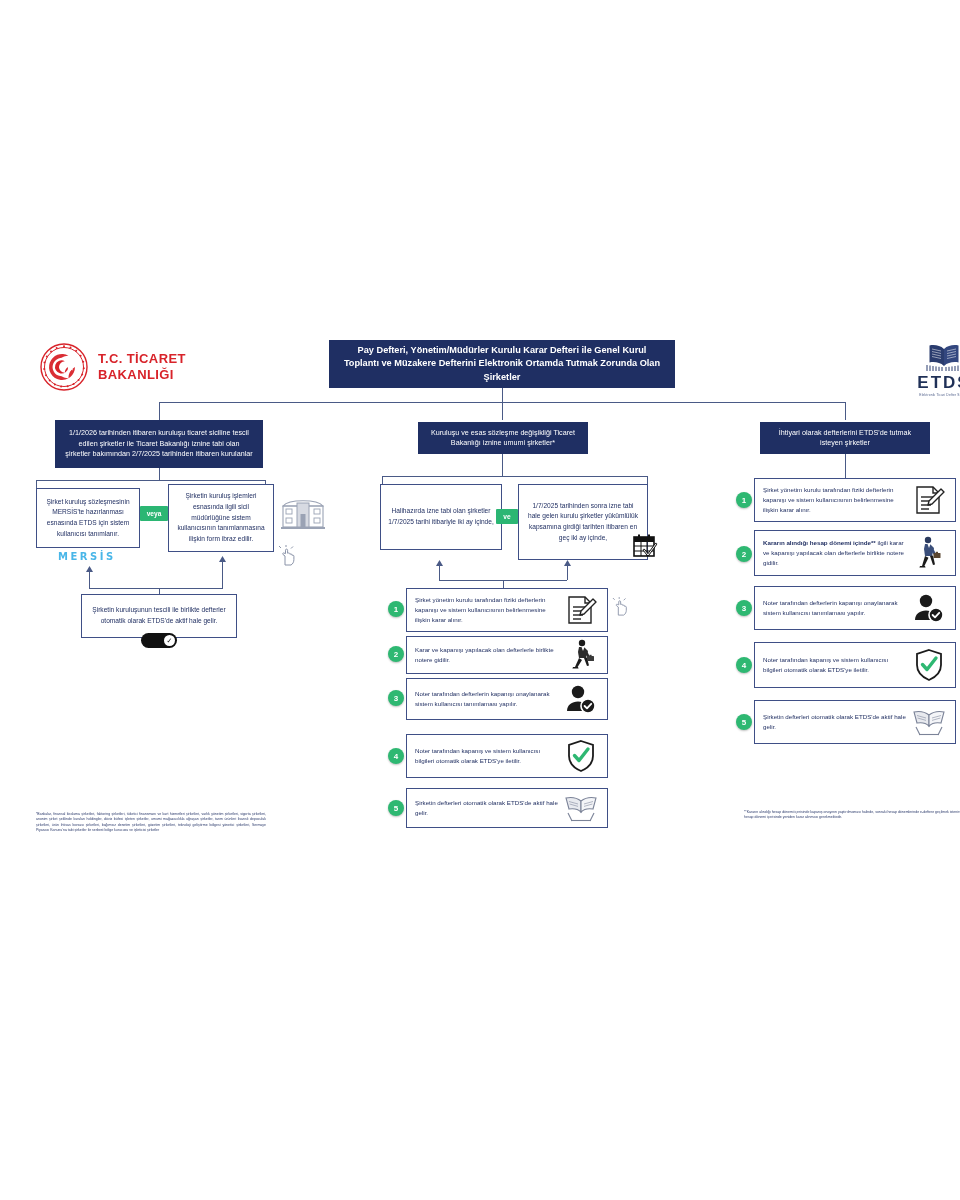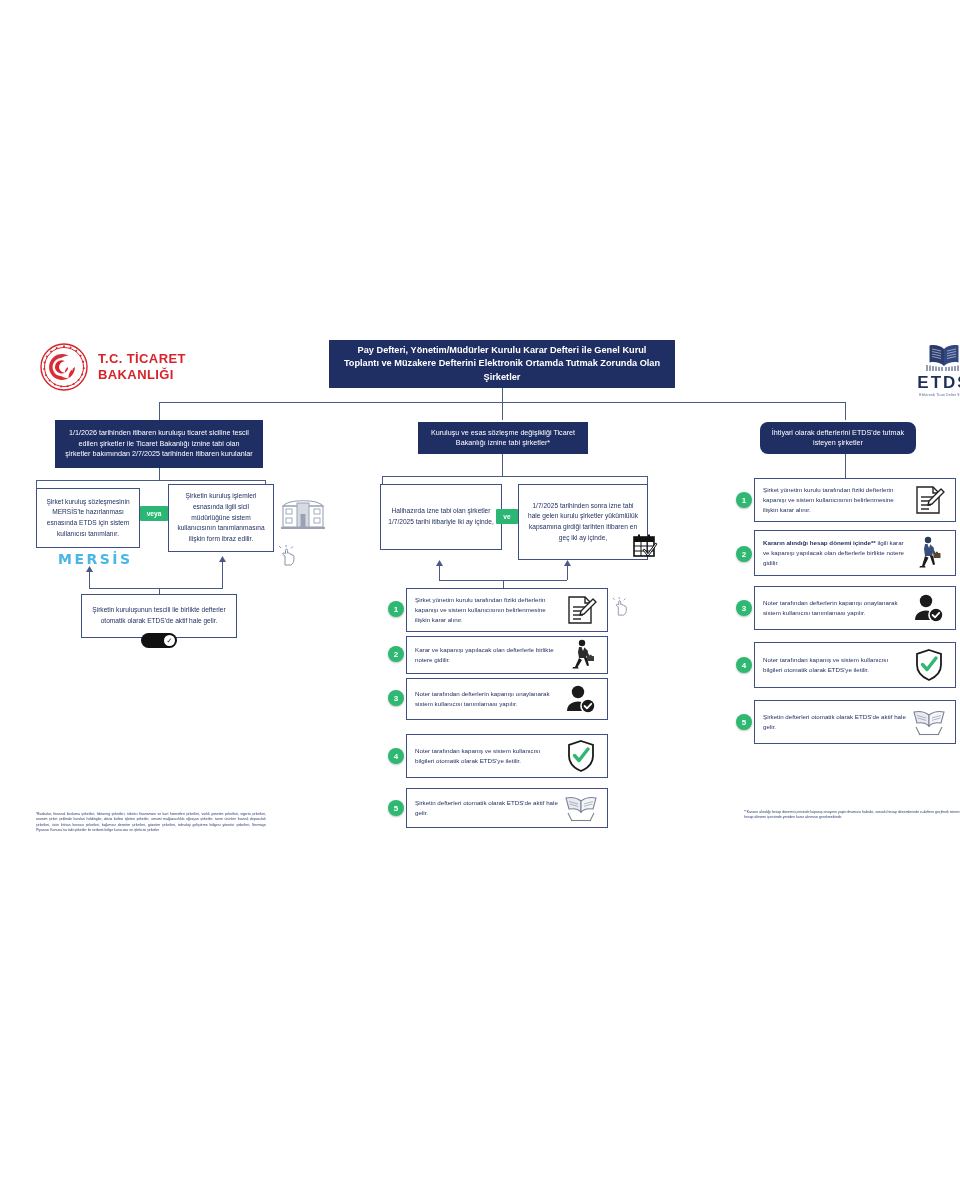--- a/index.html
+++ b/index.html
@@ -60,21 +60,21 @@
   .lnv{width:1px;}
 
   
   .foot{
     font-size:3.5px;line-height:1.55;color:#2b3a6b;text-align:justify;
   }
   .foot.r{text-align:left;}
 
   
   .mersis{
-    font-size:14px;font-weight:bold;letter-spacing:2.5px;color:#49b6e8;
+    font-size:10px;font-weight:bold;letter-spacing:2.5px;color:#49b6e8;
     font-family:"DejaVu Sans",sans-serif;
   }
   
   .toggle{
     width:36px;height:15px;border-radius:9px;background:#111;position:relative;
   }
   .toggle .knob{
     position:absolute;right:2px;top:2px;width:11px;height:11px;border-radius:50%;
     background:#fff;display:flex;align-items:center;justify-content:center;
     font-size:7px;color:#111;font-weight:bold;
@@ -165,24 +165,24 @@
   <div class="abs ln lnh" style="left:137px;top:402px;width:686px;"></div>
   <div class="abs ln lnv" style="left:137px;top:402px;height:18px;"></div>
   <div class="abs ln lnv" style="left:480px;top:402px;height:18px;"></div>
   <div class="abs ln lnv" style="left:823px;top:402px;height:18px;"></div>
 
   <div class="abs navy sub" style="left:33px;top:420px;width:208px;height:48px;">
     <span>1/1/2026 tarihinden itibaren kuruluşu ticaret siciline tescil edilen şirketler ile Ticaret Bakanlığı iznine tabi olan şirketler bakımından 2/7/2025 tarihinden itibaren kurulanlar</span>
   </div>
 
   <div class="abs navy sub" style="left:396px;top:422px;width:170px;height:32px;">
-    <span>Kuruluşu ve esas sözleşme değişikliği Ticaret Bakanlığı iznine tabi şirketler*</span>
-  </div>
-
-  <div class="abs navy sub" style="left:738px;top:422px;width:156px;height:32px;border-radius:8px;">
+    <span>Kuruluşu ve esas sözleşme değişikliği Ticaret Bakanlığı iznine umumi şirketler*</span>
+  </div>
+
+  <div class="abs navy sub" style="left:738px;top:422px;width:170px;height:32px;">
     <span>İhtiyari olarak defterlerini ETDS'de tutmak isteyen şirketler</span>
   </div>
 
   <div class="abs ln lnv" style="left:137px;top:468px;height:12px;"></div>
   <div class="abs ln lnh" style="left:14px;top:480px;width:230px;"></div>
   <div class="abs ln lnv" style="left:14px;top:480px;height:8px;"></div>
   <div class="abs ln lnv" style="left:243px;top:480px;height:8px;"></div>
 
   <div class="abs wbox" style="left:14px;top:488px;width:104px;height:60px;">
     <span>Şirket kuruluş sözleşmesinin MERSİS'te hazırlanması esnasında ETDS için sistem kullanıcısı tanımlanır.</span>

